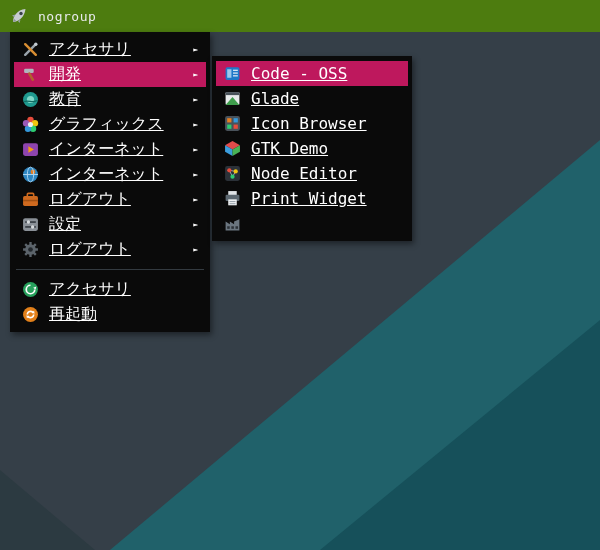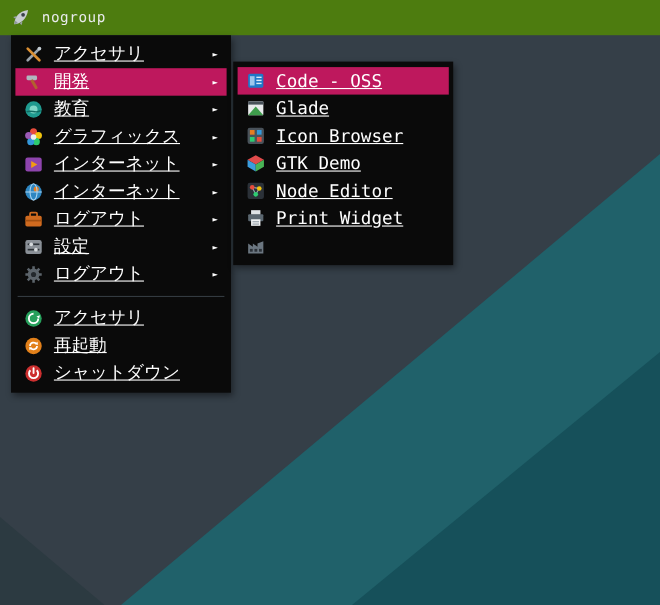--- a/index.html
+++ b/index.html
@@ -191,30 +191,20 @@
         <svg viewBox="0 0 16 16">
           <circle cx="8" cy="8" r="7" fill="#e2801a"></circle>
           <path d="M5 8a3 3 0 0 1 5.6-1.4" fill="none" stroke="#fff" stroke-width="1.5"></path>
           <path d="M11.4 4.4l.4 2.8-2.6-1z" fill="#fff"></path>
           <path d="M11 8a3 3 0 0 1-5.6 1.4" fill="none" stroke="#fff" stroke-width="1.5"></path>
           <path d="M4.6 11.6l-.4-2.8 2.6 1z" fill="#fff"></path>
         </svg>
       </span>
       <span class="mi-label">再起動</span>
     </div>
-    <div class="menu-item">
-      <span class="mi-icon">
-        <svg viewBox="0 0 16 16">
-          <circle cx="8" cy="8" r="7" fill="#cc2f2f"></circle>
-          <path d="M8 3.4v4.2" stroke="#fff" stroke-width="1.6" stroke-linecap="round"></path>
-          <path d="M5.3 5.3a3.9 3.9 0 1 0 5.4 0" fill="none" stroke="#fff" stroke-width="1.6"></path>
-        </svg>
-      </span>
-      <span class="mi-label">シャットダウン</span>
-    </div>
   </div>
 
 <div class="menu sub-menu">
     <div class="menu-item hl">
       <span class="mi-icon">
         <svg viewBox="0 0 16 16">
           <rect x="1.5" y="2" width="13" height="12" rx="1.5" fill="#1e78c8"></rect>
           <rect x="3" y="4" width="4" height="8" fill="#9cc7ec"></rect>
           <rect x="8.5" y="4.4" width="4.5" height="1.2" fill="#dceaf7"></rect>
           <rect x="8.5" y="7" width="4.5" height="1.2" fill="#dceaf7"></rect>

